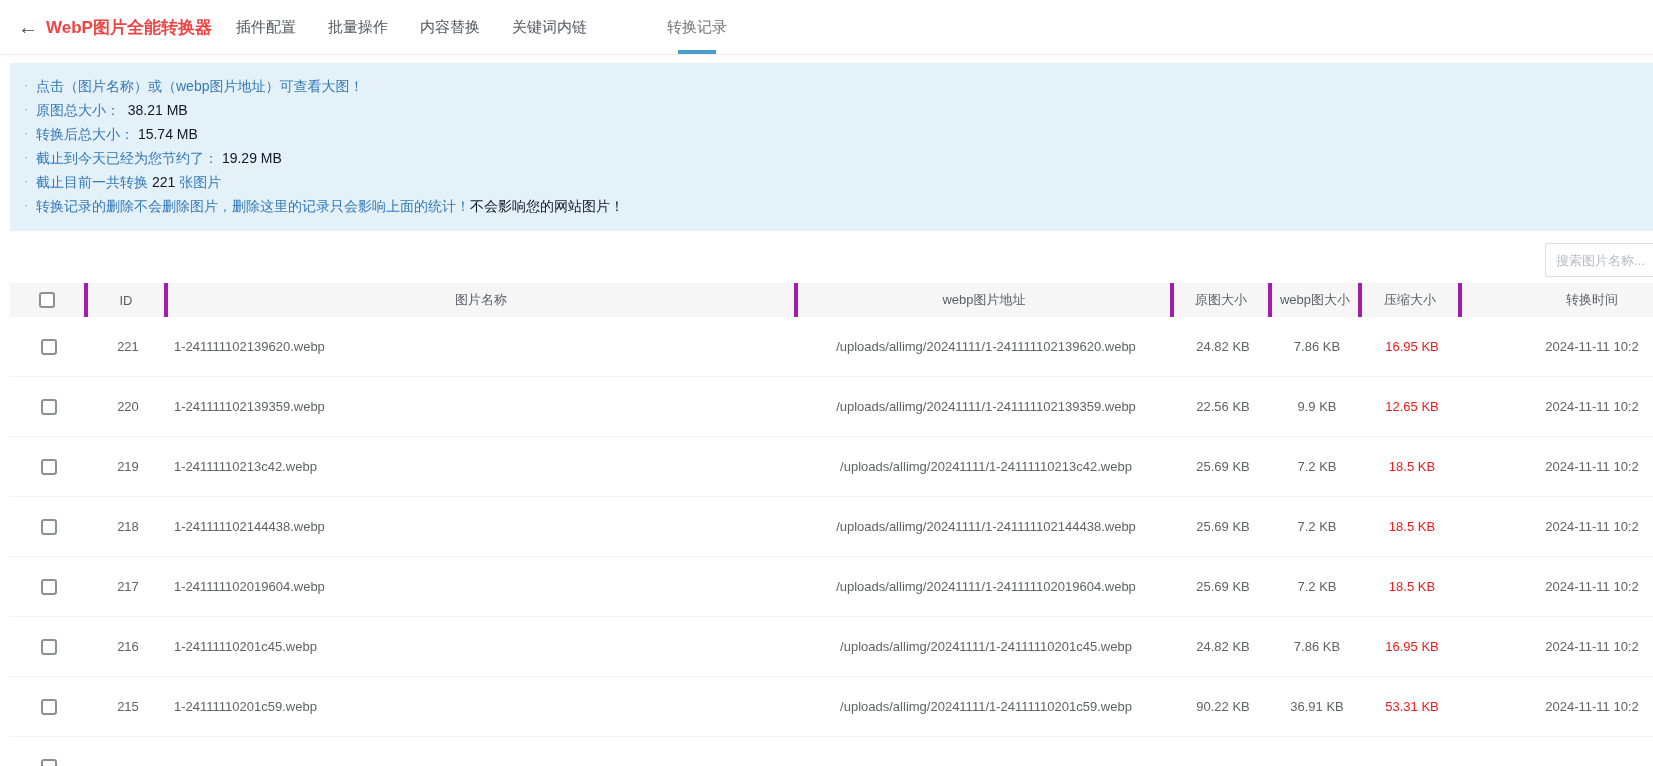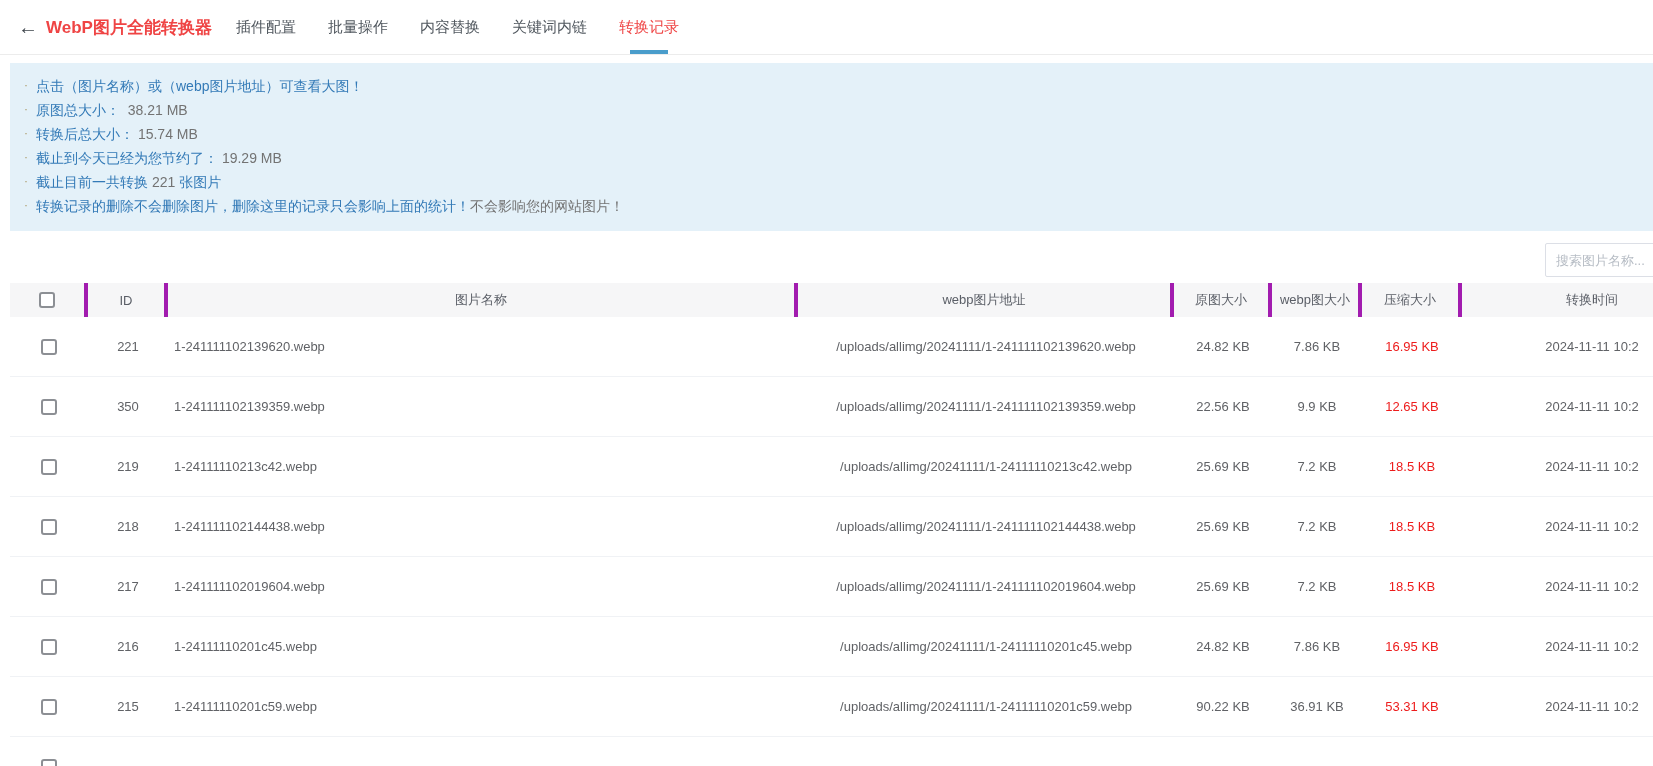--- a/index.html
+++ b/index.html
@@ -6,28 +6,28 @@
   html,body { background:#fff; }
   body { font-family:"Liberation Sans","DejaVu Sans",sans-serif; color:#606266; }
   .page { position:relative; width:1653px; height:766px; overflow:hidden; background:#fff; }
 
   
   .topbar { display:flex; align-items:stretch; height:55px; border-bottom:1px solid #ececec; background:#fff; padding-left:18px; }
   .back { display:flex; align-items:center; font-size:20px; color:#3c434a; cursor:pointer; padding:0 8px 0 0; }
   .title { display:flex; align-items:center; font-size:17px; font-weight:bold; color:#ef4444; margin-right:22px; }
   .tabs { display:flex; align-items:stretch; gap:28px; }
   .tab { position:relative; display:flex; align-items:center; font-size:15px; color:#50575e; cursor:pointer; padding:17px 2px; }
-  .tab.active { color:#ef4444; }
+  .tab.active { color:#737373;margin-left:48px; }
   .tab.active::after { content:""; position:absolute; left:50%; transform:translateX(-50%); bottom:0; width:38px; height:4px; background:#4a9dcb; }
 
   
   .notice { margin:8px 0 0 10px; background:#e4f1f9; padding:12px 20px 12px 14px; }
   .notice-line { display:flex; align-items:baseline; line-height:23px; font-size:14px; color:#337ab7; white-space:pre-wrap; }
   .bullet { color:#a96; font-size:12px; margin-right:8px; transform:translateY(-2px); }
-  .hl { color:#737373; }
+  .hl { color:#0f172a; }
 
   
   .search-row { position:relative; height:52px; }
   .search-input { position:absolute; left:1545px; top:12px; width:190px; height:34px; border:1px solid #dcdfe6; border-radius:2px; padding:0 10px; font-size:13px; color:#606266; outline:none; background:#fff; font-family:"Liberation Sans","DejaVu Sans",sans-serif; }
   .search-input::placeholder { color:#b6bcc4; }
 
   
   .table { margin-left:10px; width:1712px; font-size:13px; }
   .tr { display:flex; align-items:center; }
   .thead { background:#f6f6f7; height:34px; color:#5a5e66; }
@@ -157,21 +157,21 @@
           <div class="td col-orig">24.82 KB</div>
           <div class="td col-webp">7.86 KB</div>
           <div class="td col-saved">16.95 KB</div>
           <div class="td col-time">2024-11-11 10:2</div>
         </div>
 
         <div class="tr">
           <div class="td col-check">
             <span class="checkbox"></span>
           </div>
-          <div class="td col-id">350</div>
+          <div class="td col-id">220</div>
           <div class="td col-name cell-link">1-241111102139359.webp</div>
           <div class="td col-url cell-link">/uploads/allimg/20241111/1-241111102139359.webp</div>
           <div class="td col-orig">22.56 KB</div>
           <div class="td col-webp">9.9 KB</div>
           <div class="td col-saved">12.65 KB</div>
           <div class="td col-time">2024-11-11 10:2</div>
         </div>
 
         <div class="tr">
           <div class="td col-check">

